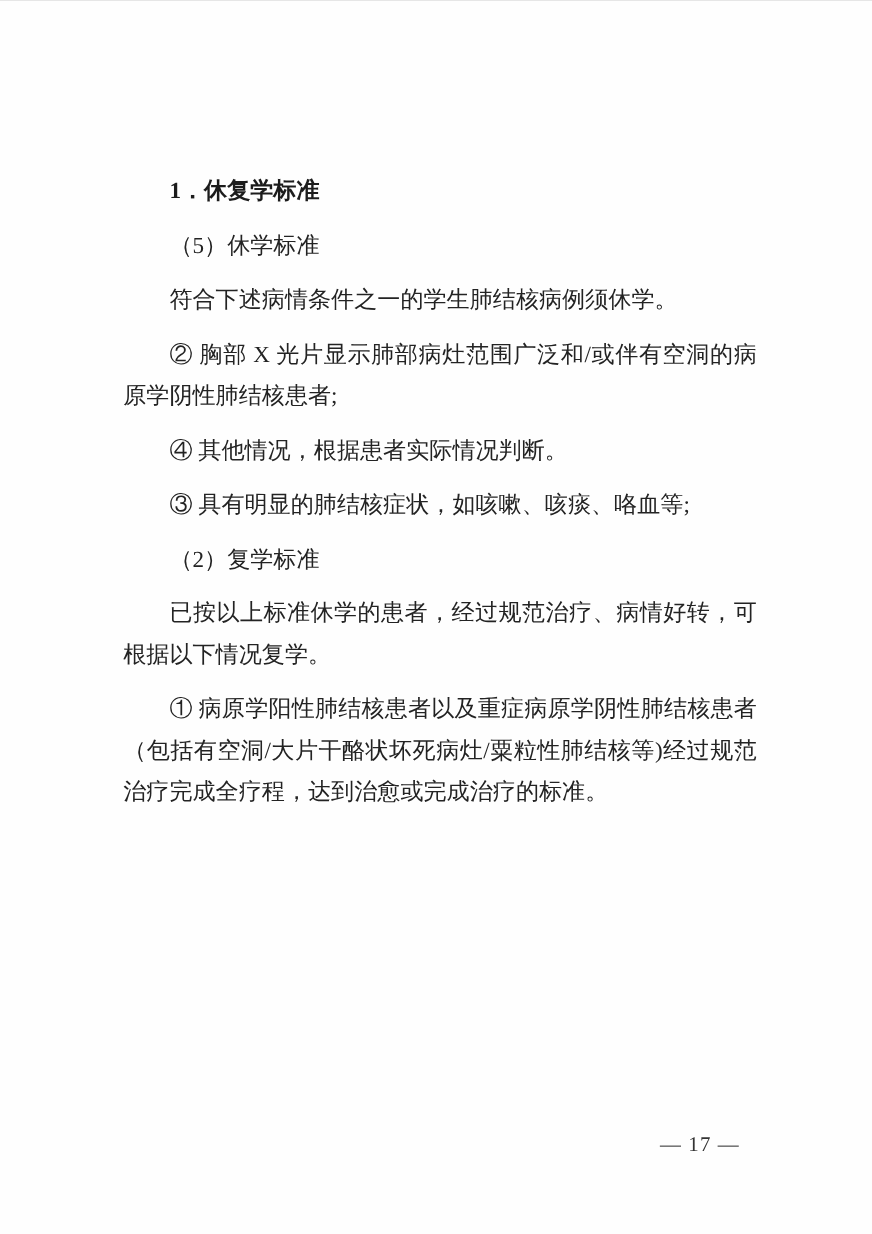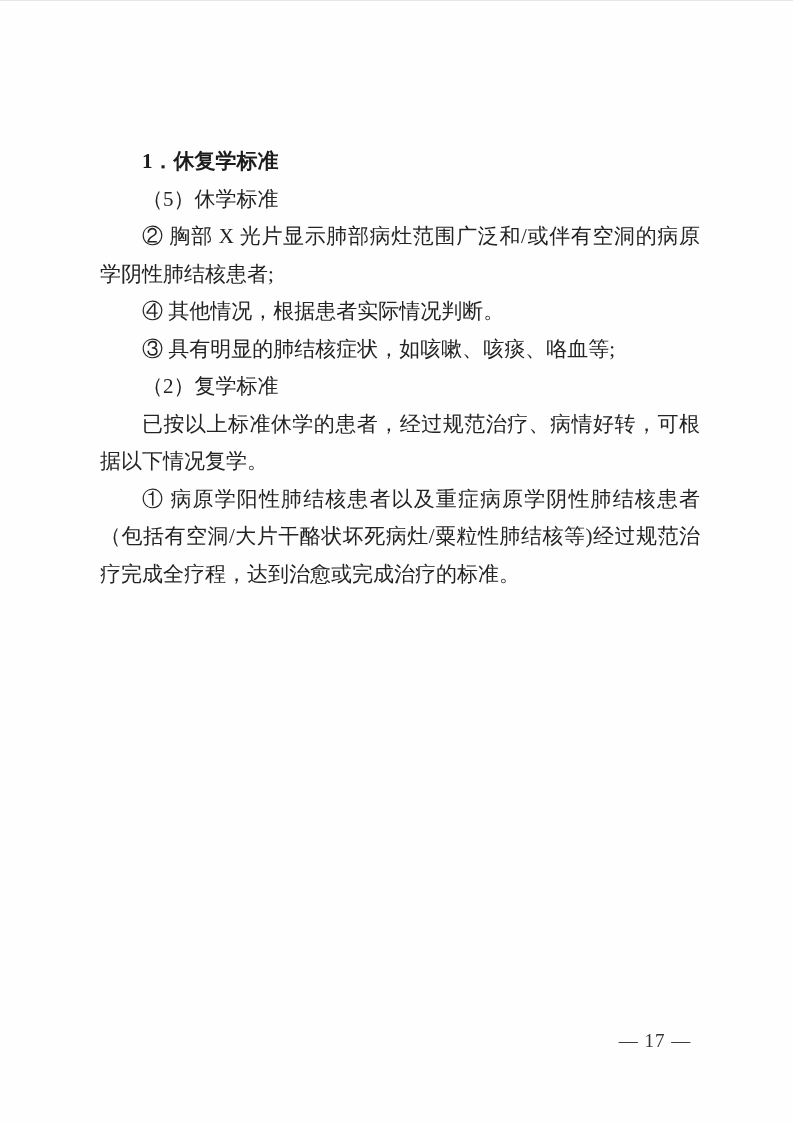--- a/index.html
+++ b/index.html
@@ -17,54 +17,54 @@
     color: #222222;
     box-shadow: inset 0 1px 0 #e6e6e6;
   }
   .doc-body {
     position: absolute;
     left: 100px;
     top: 143px;
     width: 600px;
   }
   .doc-body p {
-    margin: 0;
+    margin: 12px;
     padding: 0;
     font-size: 21px;
     line-height: 37.5px;
     text-align: justify;
     text-indent: 2em;
     word-break: break-all;
     color: #232323;
   }
   .doc-body p.heading {
     font-weight: bold;
     color: #1c1c1c;
     text-align: left;
   }
   .page-number {
     position: absolute;
     left: 600px;
     top: 1030px;
     width: 110px;
-    text-align: center;
     font-size: 19px;
     letter-spacing: 1px;
     color: #333333;
     font-family: "Liberation Serif", serif;
   }
 </style>
 </head>
 <body>
 
 <div class="page">
 
   <div class="doc-body">
     <p class="heading">1．休复学标准</p>
     <p class="body">（5）休学标准</p>
+    <p class="body">符合下述病情条件之一的学生肺结核病例须休学。</p>
     <p class="body">② 胸部 X 光片显示肺部病灶范围广泛和/或伴有空洞的病原学阴性肺结核患者;</p>
     <p class="body">④ 其他情况，根据患者实际情况判断。</p>
     <p class="body">③ 具有明显的肺结核症状，如咳嗽、咳痰、咯血等;</p>
     <p class="body">（2）复学标准</p>
     <p class="body">已按以上标准休学的患者，经过规范治疗、病情好转，可根据以下情况复学。</p>
     <p class="body">① 病原学阳性肺结核患者以及重症病原学阴性肺结核患者（包括有空洞/大片干酪状坏死病灶/粟粒性肺结核等)经过规范治疗完成全疗程，达到治愈或完成治疗的标准。</p>
   </div>
 
   <div class="page-number">— 17 —</div>
 

